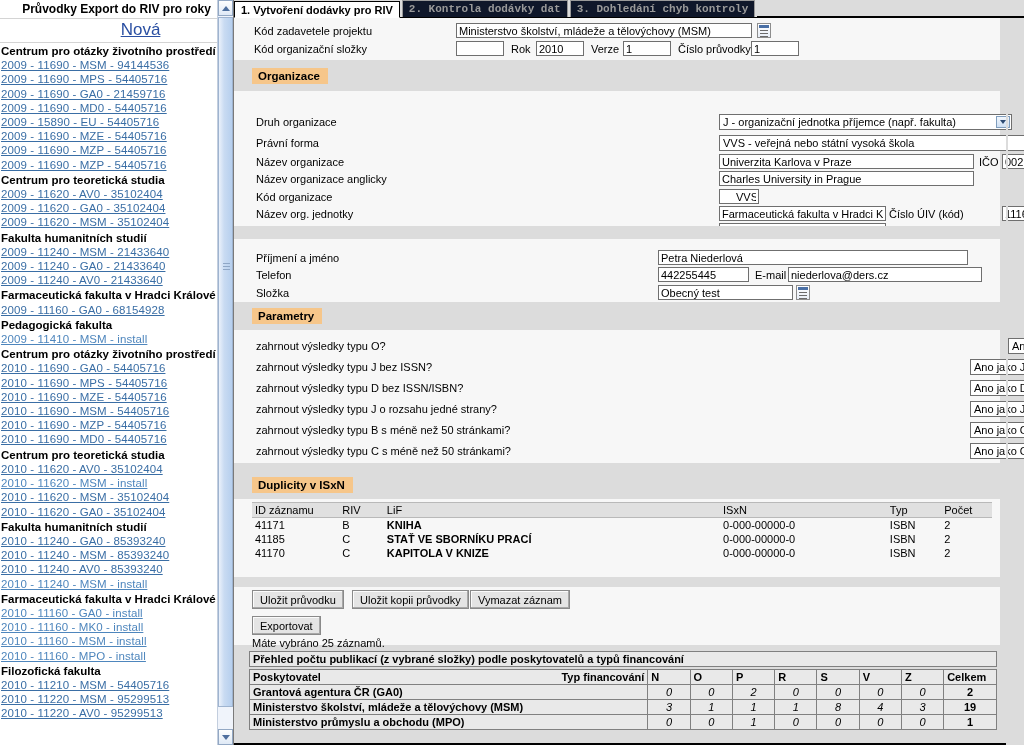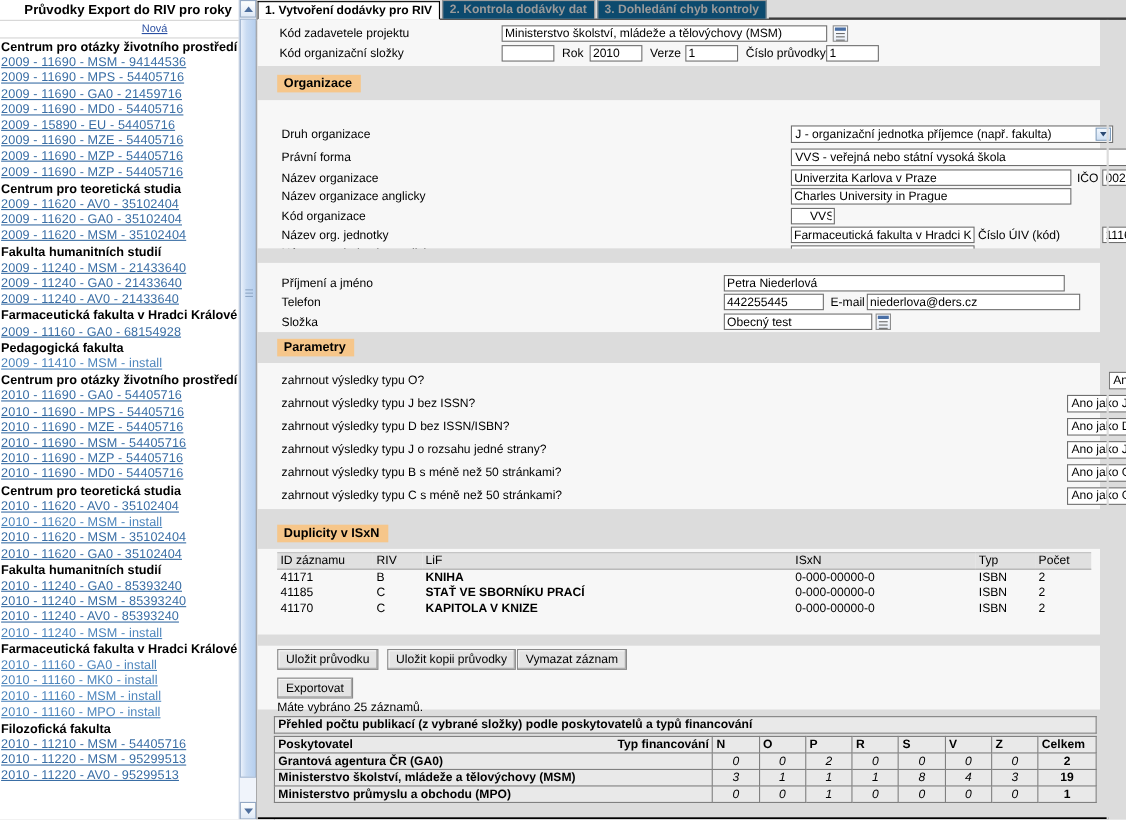--- a/index.html
+++ b/index.html
@@ -16,21 +16,21 @@
     border-right:1px solid #7a7a7a;box-sizing:border-box;position:relative;
   }
   .side-head{
     text-align:center;font-weight:bold;font-size:12px;
     padding:2px 0 2px 0;border-bottom:1px solid #d4d4d4;
     background:#fff;color:#000;letter-spacing:0px;
   }
   .side-new{
     text-align:center;padding:1px 0 2px 0;border-bottom:1px solid #d4d4d4;
   }
-  .side-new a{color:#2a4fa2;font-size:10px;margin-left:48px;}
+  .side-new a{color:#2a4fa2;font-size:17px;margin-left:48px;}
   .side-list{padding:0;}
   .grp{
     font-weight:bold;font-size:11.5px;color:#000;padding:1px 1px 0 1px;
     line-height:14.2px;white-space:nowrap;
   }
   .lnk{
     color:#3a6ea5;text-decoration:underline;font-size:11.5px;
     line-height:14.2px;padding:0 1px;white-space:nowrap;display:block;
     letter-spacing:0.1px;
   }
@@ -80,21 +80,21 @@
   #tabbar{
     height:18px;background:#dcdcdc;display:flex;align-items:flex-end;
     border-bottom:1px solid #000;box-sizing:border-box;
   }
   .tab{
     height:17px;line-height:16px;padding:0 6px;font-size:11px;font-weight:bold;
     box-sizing:border-box;margin-right:2px;white-space:nowrap;
   }
   .tab.active{background:#fff;color:#000;border:1px solid #000;border-bottom:1px solid #fff;
     position:relative;top:1px;}
-  .tab.inactive{background:#0c4a6e;color:#9a9a9a;border:1px solid #9a9a9a;border-bottom:none;}
+  .tab.inactive{background:#0f172a;color:#9a9a9a;border:1px solid #9a9a9a;border-bottom:none;font-family:Liberation Mono, monospace;}
   .tabfill{flex:1;height:17px;background:#dcdcdc;border-bottom:1px solid #000;}
 
   #form{
     position:absolute;top:18px;left:0;right:0;bottom:0;
     background:#dcdcdc;overflow:hidden;
   }
   .lbl{font-size:11px;color:#000;}
 
   input.t{
     font-family:"Liberation Sans",sans-serif;font-size:11px;height:15px;

